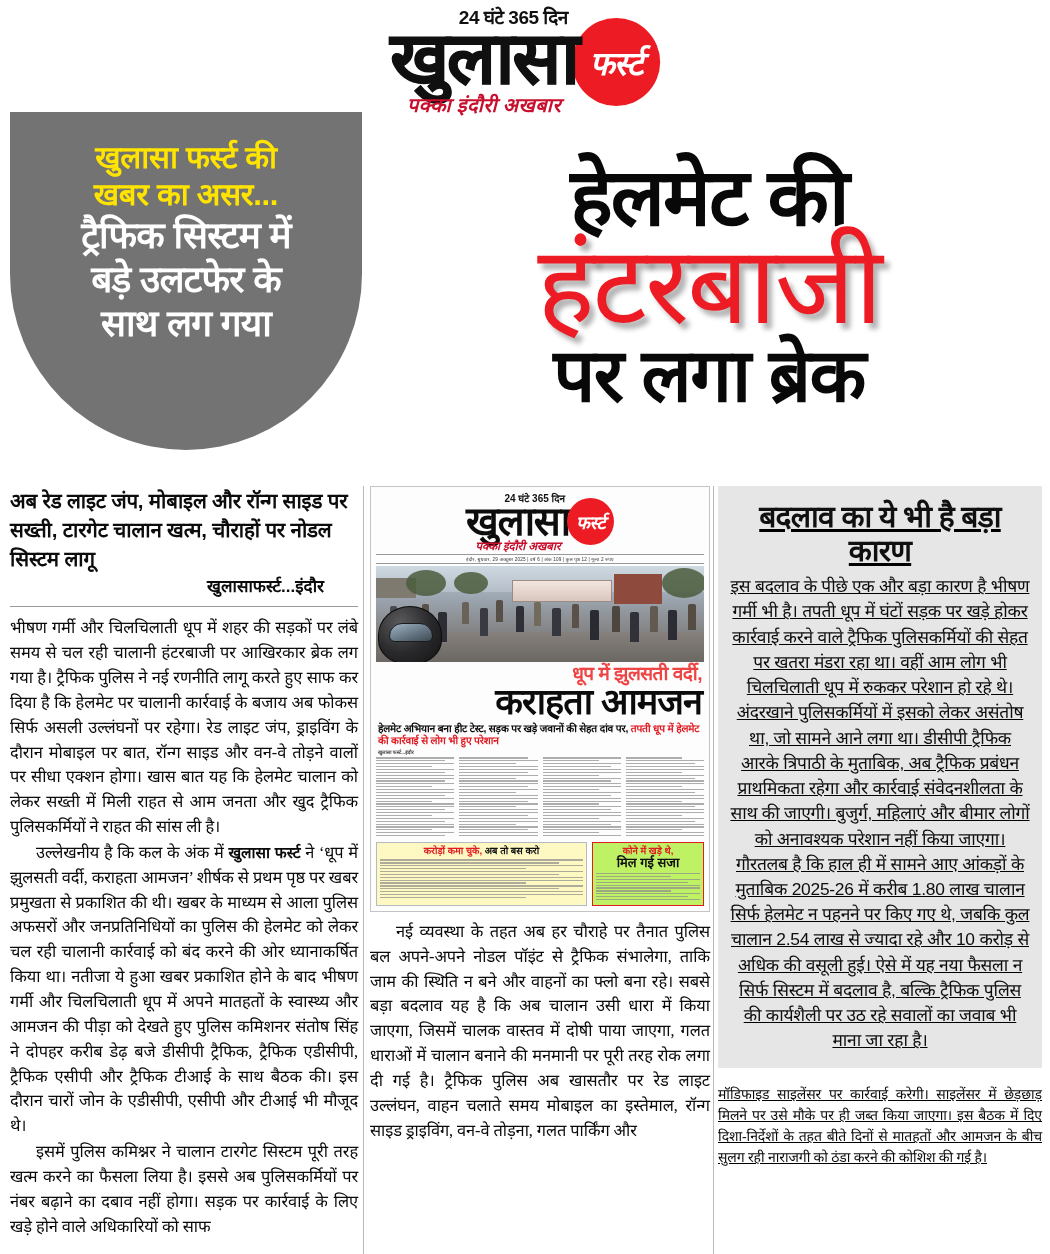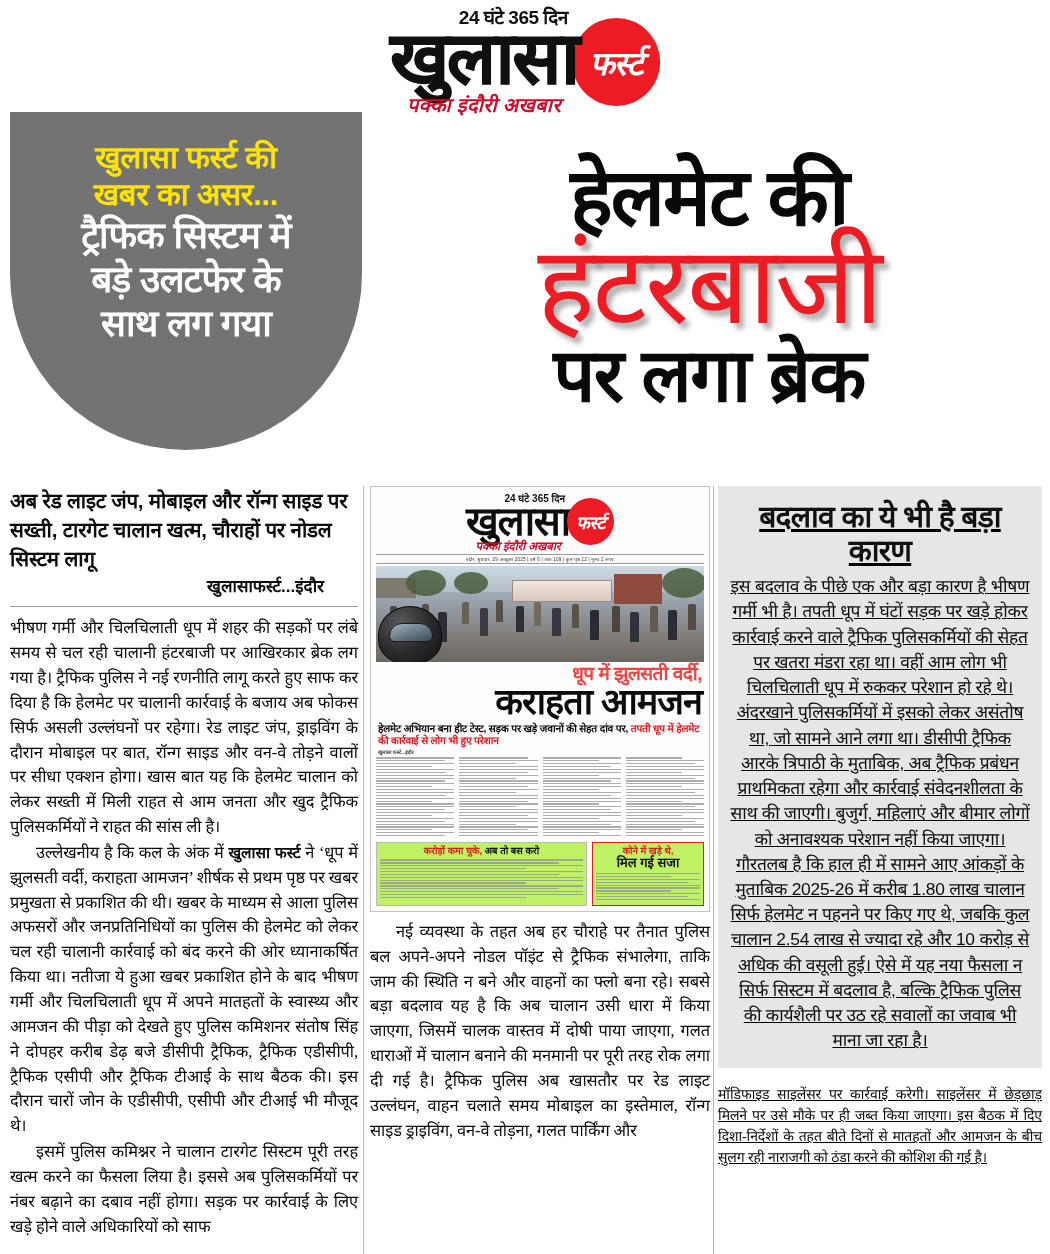--- a/index.html
+++ b/index.html
@@ -334,21 +334,21 @@
 
   
   .clip-cols { display:flex; gap:5px; margin-top:2px; }
   .clip-c { flex:1; }
   .microline { height:1.2px; background:#8e8e8e; margin-bottom:1.7px; opacity:.72; }
   .microline.s { width:72%; }
   .microline.m { width:88%; }
 
   .clip-boxes { display:flex; gap:5px; margin-top:4px; }
   .cbox {
-    flex: 1.95; background:#bef264; border:0.5px solid #b3bac1; padding:3px;
+    flex: 1.95; background:#fef9c3; border:0.5px solid #b3bac1; padding:3px;
   }
   .cbox.narrow { flex: 1; background:#bef264; border:1px solid #E01B22; }
   .cbox-h {
     font-family:"Liberation Sans", sans-serif; font-weight:bold;
     font-size:9.6px; text-align:center; color:#E01B22; line-height:1.1;
   }
   .cbox-h .blk { color:#111; }
   .cbox.narrow .cbox-h2 {
     font-family:"Liberation Sans", sans-serif; font-weight:bold;
     font-size:13px; text-align:center; color:#111; line-height:1.05; margin-top:0px;

